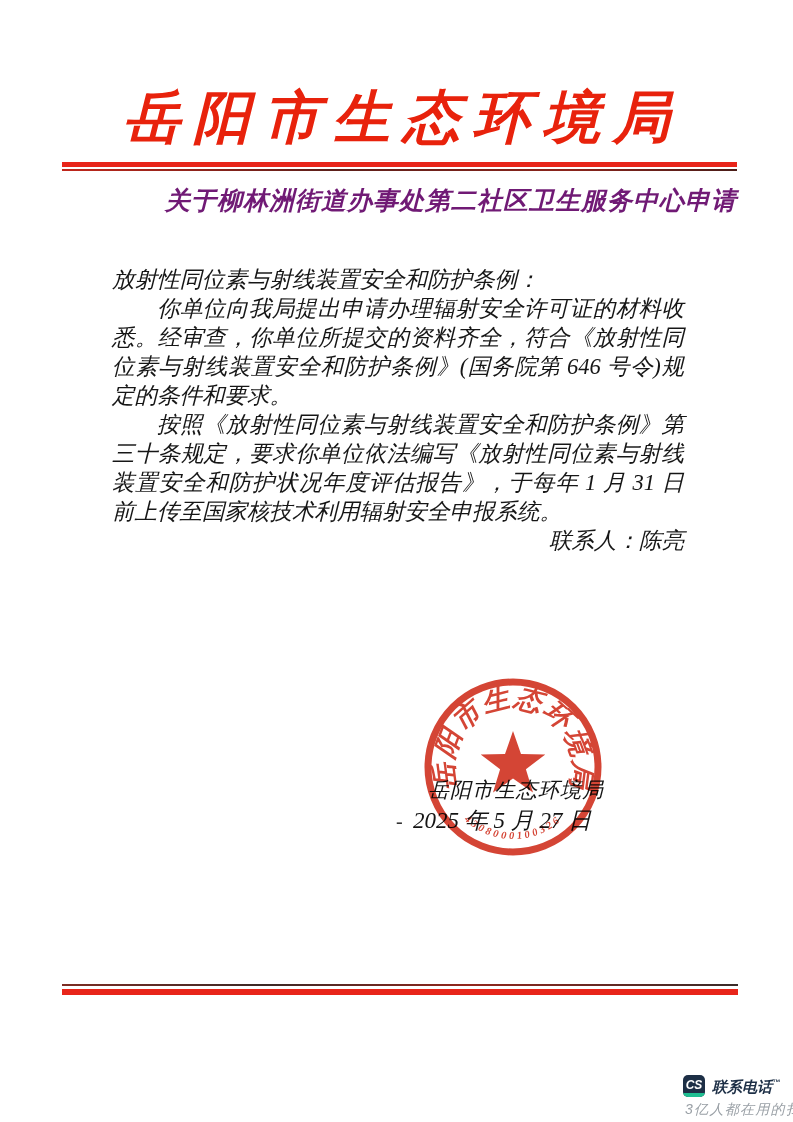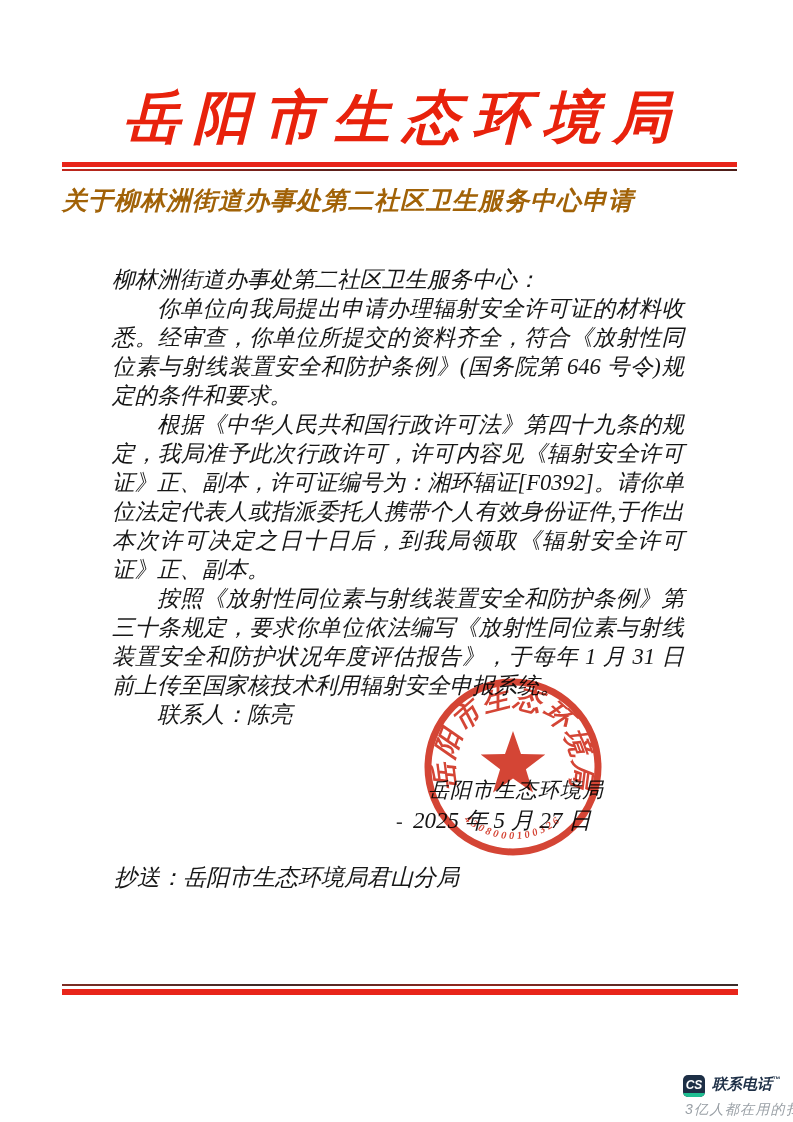--- a/index.html
+++ b/index.html
@@ -15,30 +15,30 @@
     position:absolute; top:76px; left:0; width:100%;
     text-align:center; font-size:57px; font-weight:bold;
     color:#e8220c; letter-spacing:13px; padding-left:13px;
     white-space:nowrap;
   }
   .rule-top { position:absolute; top:158px; left:62px; width:675px; }
   .rule-top .thick { height:5px; background:#e8251a; }
   .rule-top .thin  { height:2px; margin-top:2px; background:linear-gradient(90deg,#c1271c,#5c201a 40%,#8c241c 75%,#4a1d18); }
   .doc-title {
     position:absolute; top:176px; left:62px; width:675px;
-    text-align:left; font-weight:bold; font-size:25px;
-    line-height:42px; color:#a16207; letter-spacing:1px;
+    text-align:right; font-weight:bold; font-size:25px;
+    line-height:42px; color:#701a75; letter-spacing:1px;
   }
   .body-col {
     position:absolute; top:261px; left:112px; width:572px;
     font-size:22.5px; line-height:29px; text-align:justify;
     color:#161616;
   }
   .body-col p.indent { text-indent:2em; }
-  .contact { text-indent:2em; text-align:left; }
+  .contact { text-indent:2em; text-align:right; }
   .seal {
     position:absolute; left:421px; top:671px; width:184px; height:184px;
     opacity:0.9; mix-blend-mode:multiply;
   }
   .sig-agency {
     position:absolute; left:428px; top:772px; font-size:21px;
     letter-spacing:1px; color:#141414; white-space:nowrap;
   }
   .sig-date {
     position:absolute; left:413px; top:801px; font-size:23px;
@@ -48,21 +48,21 @@
     position:absolute; left:396px; top:806px; font-size:20px; color:#333;
   }
   .cc-line {
     position:absolute; left:114px; top:858px; font-size:23px; color:#161616;
     white-space:nowrap;
   }
   .rule-bottom { position:absolute; top:980px; left:62px; width:676px; }
   .rule-bottom .thin  { height:2px; background:linear-gradient(90deg,#7e2d24,#3c2a27 30%,#93271d 60%,#3a2c29); }
   .rule-bottom .thick { height:6px; margin-top:3px; background:#e8251a; }
   .watermark { position:absolute; left:683px; top:1071px; width:105px; }
-  .wm-row { display:flex; align-items:flex-start; }
+  .wm-row { display:flex; align-items:flex-end; }
   .wm-logo {
     position:relative; width:22px; height:22px; border-radius:5px;
     background:#1d2f46; overflow:hidden; flex:0 0 auto;
   }
   .wm-logo span {
     position:absolute; top:1px; left:0; width:100%; text-align:center;
     font-family:"Liberation Sans","DejaVu Sans",sans-serif;
     font-weight:bold; font-size:12px; color:#ffffff; line-height:19px;
   }
   .wm-logo i { position:absolute; bottom:0; left:0; width:100%; height:4px; background:#1fbf92; }
@@ -88,23 +88,22 @@
   <div class="rule-top">
     <div class="thick"></div>
     <div class="thin"></div>
   </div>
 
   <div class="doc-title">
     <div>关于柳林洲街道办事处第二社区卫生服务中心申请</div>
   </div>
 
   <div class="body-col">
-    <p>柳林洲街道办事处第二社区卫生服务中心：</p>
+    <p>放射性同位素与射线装置安全和防护条例：</p>
     <p class="indent">你单位向我局提出申请办理辐射安全许可证的材料收悉。经审查，你单位所提交的资料齐全，符合《放射性同位素与射线装置安全和防护条例》(国务院第 646 号令)规定的条件和要求。</p>
-    <p class="indent">根据《中华人民共和国行政许可法》第四十九条的规定，我局准予此次行政许可，许可内容见《辐射安全许可证》正、副本，许可证编号为：湘环辐证[F0392]。请你单位法定代表人或指派委托人携带个人有效身份证件,于作出本次许可决定之日十日后，到我局领取《辐射安全许可证》正、副本。</p>
     <p class="indent">按照《放射性同位素与射线装置安全和防护条例》第三十条规定，要求你单位依法编写《放射性同位素与射线装置安全和防护状况年度评估报告》，于每年 1 月 31 日前上传至国家核技术利用辐射安全申报系统。</p>
     <div class="contact">联系人：陈亮</div>
   </div>
 
   <div class="sig-agency">岳阳市生态环境局</div>
   <div class="sig-dash">-</div>
   <div class="sig-date">2025 年 5 月 27 日</div>
 
   <svg class="seal" viewBox="0 0 184 184">
     <circle cx="92" cy="92" r="85" fill="none" stroke="#d0301f" stroke-width="7"></circle>
@@ -114,21 +113,20 @@
       <path id="serialArc" d="M 30.9 130.2 A 72 72 0 0 0 153.1 130.2" fill="none"></path>
     </defs>
     <text font-size="27" font-weight="bold" fill="#d0301f" letter-spacing="2">
       <textPath href="#rimArc" startOffset="50%" text-anchor="middle">岳阳市生态环境局</textPath>
     </text>
     <text font-size="10.5" font-weight="bold" fill="#d0301f" letter-spacing="3">
       <textPath href="#serialArc" startOffset="50%" text-anchor="middle">4308000100326</textPath>
     </text>
   </svg>
 
-  <div class="cc-line">抄送：岳阳市生态环境局君山分局</div>
 
   <div class="rule-bottom">
     <div class="thin"></div>
     <div class="thick"></div>
   </div>
 
   <div class="watermark">
     <div class="wm-row">
       <div class="wm-logo">
         <span>CS</span>

